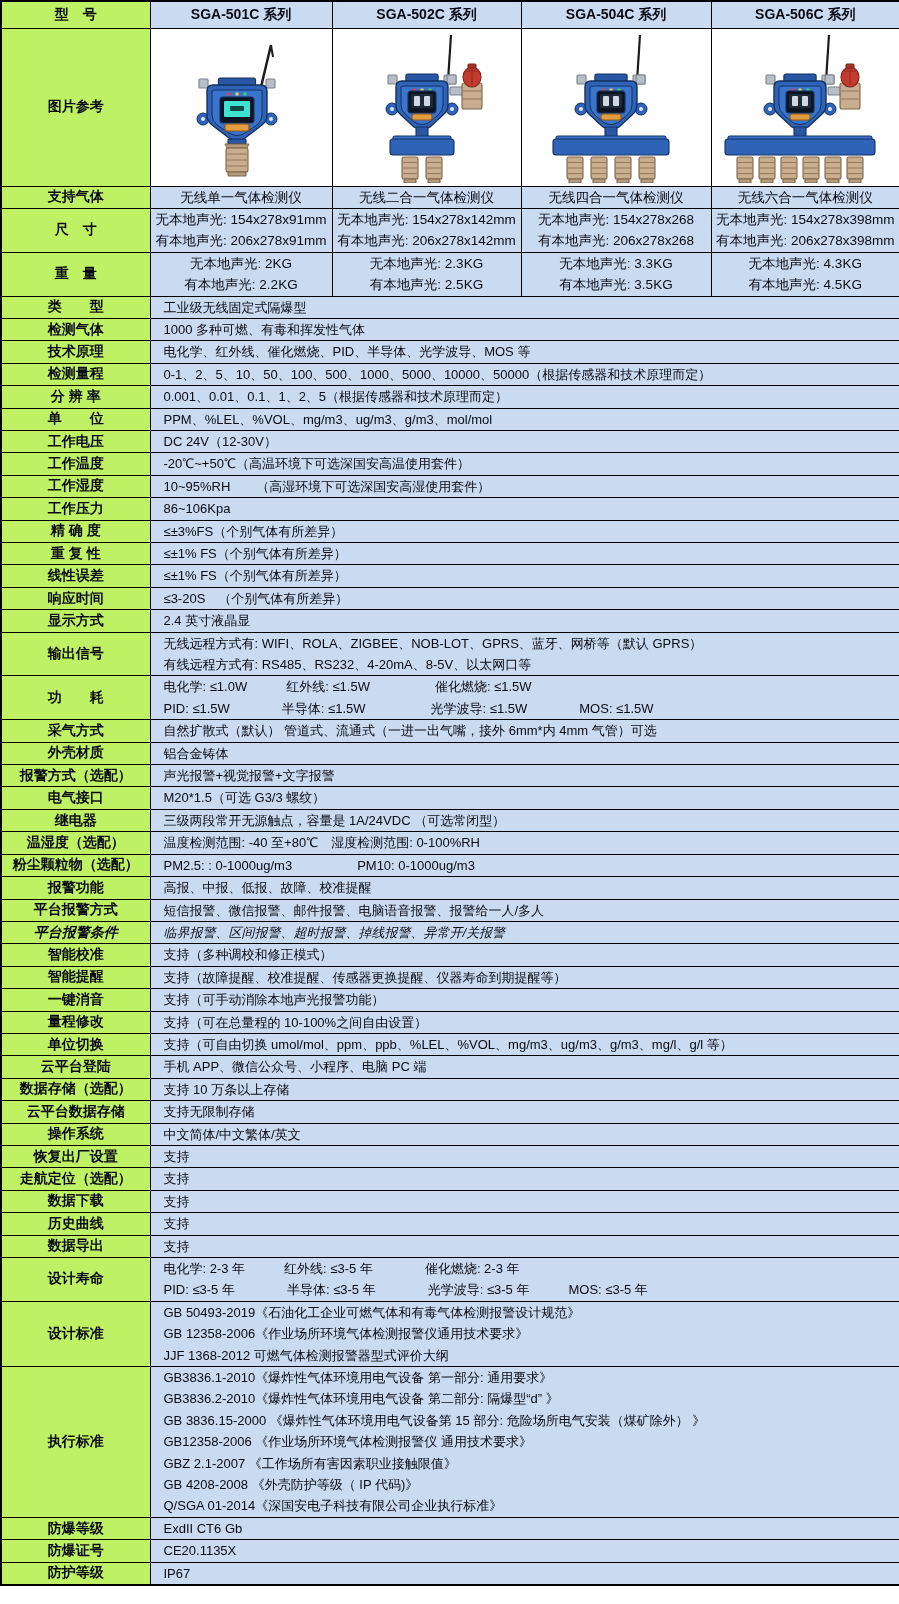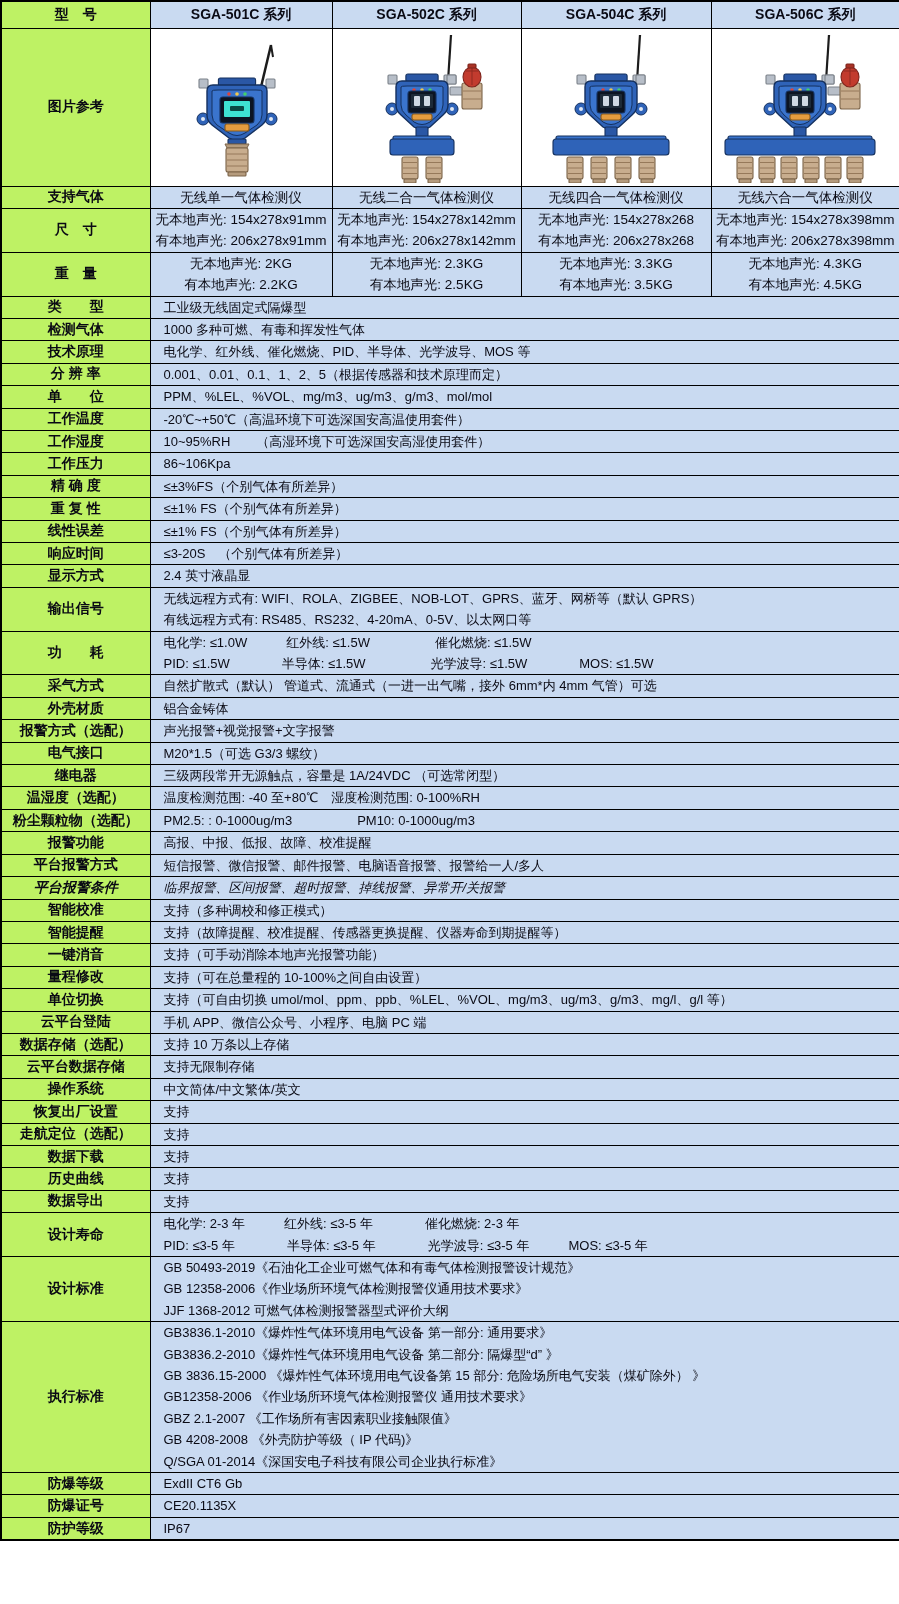--- a/index.html
+++ b/index.html
@@ -320,29 +320,41 @@
             <div class="line">1000 多种可燃、有毒和挥发性气体</div>
           </td>
         </tr>
         <tr style="height: 21.5px;">
           <th class="lbl">技术原理</th>
           <td colspan="4" class="span-cell">
             <div class="line">电化学、红外线、催化燃烧、PID、半导体、光学波导、MOS 等</div>
           </td>
         </tr>
         <tr style="height: 21.5px;">
+          <th class="lbl">检测量程</th>
+          <td colspan="4" class="span-cell">
+            <div class="line">0-1、2、5、10、50、100、500、1000、5000、10000、50000（根据传感器和技术原理而定）</div>
+          </td>
+        </tr>
+        <tr style="height: 21.5px;">
           <th class="lbl">分 辨 率</th>
           <td colspan="4" class="span-cell">
             <div class="line">0.001、0.01、0.1、1、2、5（根据传感器和技术原理而定）</div>
           </td>
         </tr>
         <tr style="height: 21.5px;">
           <th class="lbl">单　　位</th>
           <td colspan="4" class="span-cell">
             <div class="line">PPM、%LEL、%VOL、mg/m3、ug/m3、g/m3、mol/mol</div>
+          </td>
+        </tr>
+        <tr style="height: 21.5px;">
+          <th class="lbl">工作电压</th>
+          <td colspan="4" class="span-cell">
+            <div class="line">DC 24V（12-30V）</div>
           </td>
         </tr>
         <tr style="height: 21.5px;">
           <th class="lbl">工作温度</th>
           <td colspan="4" class="span-cell">
             <div class="line">-20℃~+50℃（高温环境下可选深国安高温使用套件）</div>
           </td>
         </tr>
         <tr style="height: 21.5px;">
           <th class="lbl">工作湿度</th>
@@ -383,21 +395,21 @@
         <tr style="height: 21.5px;">
           <th class="lbl">显示方式</th>
           <td colspan="4" class="span-cell">
             <div class="line">2.4 英寸液晶显</div>
           </td>
         </tr>
         <tr style="height: 43px;">
           <th class="lbl">输出信号</th>
           <td colspan="4" class="span-cell">
             <div class="line">无线远程方式有: WIFI、ROLA、ZIGBEE、NOB-LOT、GPRS、蓝牙、网桥等（默认 GPRS）</div>
-            <div class="line">有线远程方式有: RS485、RS232、4-20mA、0-5V、以太网口等</div>
+            <div class="line">有线远程方式有: RS485、RS232、4-20mA、8-5V、以太网口等</div>
           </td>
         </tr>
         <tr style="height: 43px;">
           <th class="lbl">功　　耗</th>
           <td colspan="4" class="span-cell">
             <div class="line">电化学: ≤1.0W　　　红外线: ≤1.5W　　　　　催化燃烧: ≤1.5W</div>
             <div class="line">PID: ≤1.5W　　　　半导体: ≤1.5W　　　　　光学波导: ≤1.5W　　　　MOS: ≤1.5W</div>
           </td>
         </tr>
         <tr style="height: 21.5px;">

